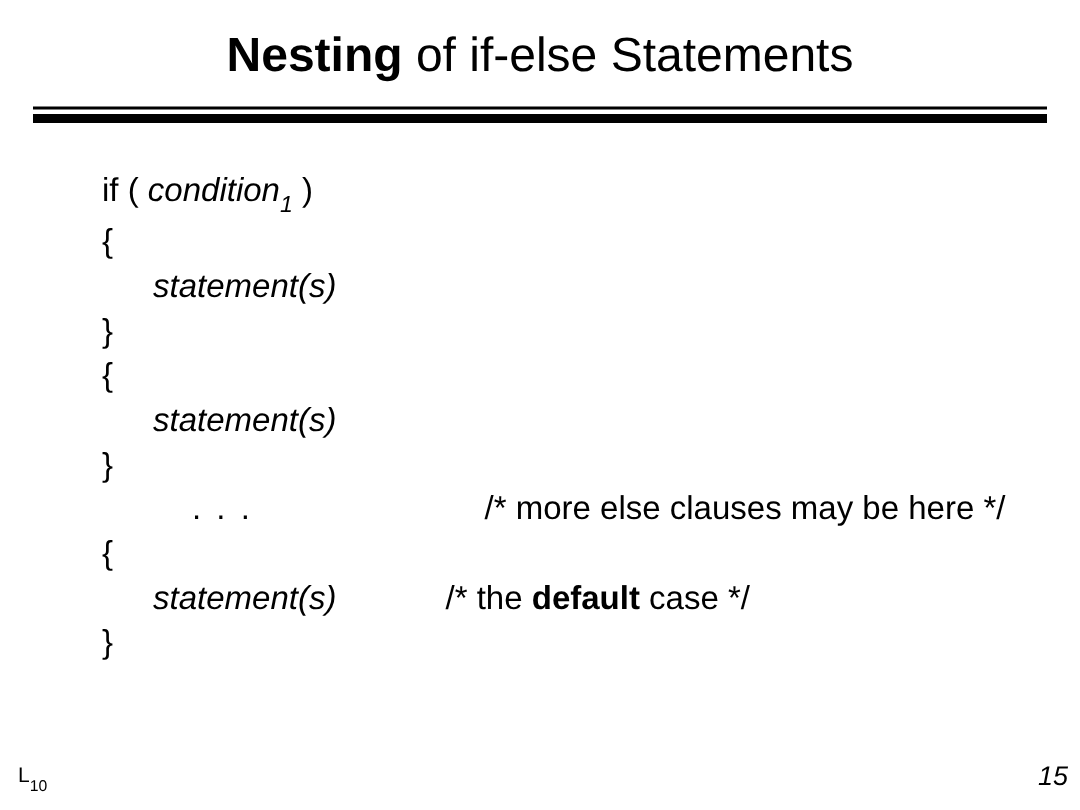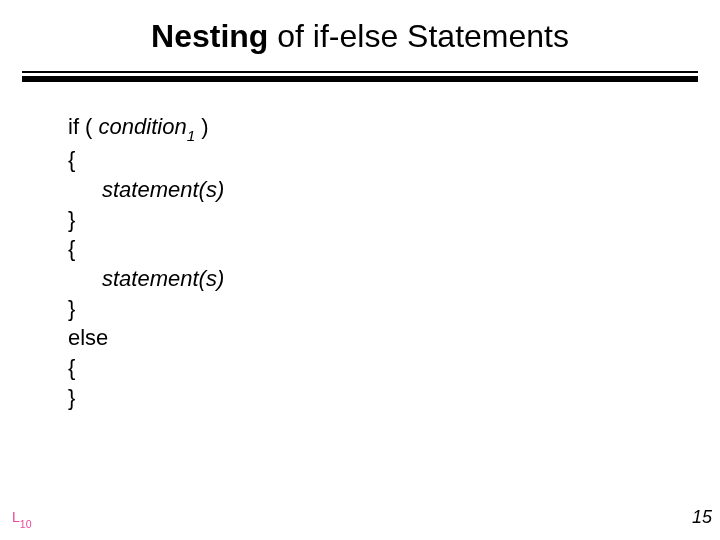--- a/index.html
+++ b/index.html
@@ -68,21 +68,21 @@
   .indent { padding-left: 34px; }
   .dots {
     padding-left: 60px;
     letter-spacing: 2px;
   }
   .footer-left {
     position: absolute;
     left: 12px;
     bottom: 12px;
     font-size: 14px;
-    color: #ec4899;
+    color: #000000;
   }
   .footer-left .fsub {
     font-size: 0.75em;
     vertical-align: sub;
     position: relative;
     top: 2px;
   }
   .footer-right {
     position: absolute;
     right: 8px;
@@ -121,25 +121,30 @@
 
     <div class="row"><span>}</span></div>
 
 
     <div class="row"><span>{</span></div>
 
     <div class="row indent"><span class="italic">statement(s)</span></div>
 
     <div class="row"><span>}</span></div>
 
+    <div class="row">
+      <span class="codecol dots">. . .</span><span class="commentcol">/* more else clauses may be here */</span>
+    </div>
 
-    <div class="row"><span>else</span></div>
 
     <div class="row"><span>{</span></div>
 
+    <div class="row">
+      <span class="codecol indent italic">statement(s)</span><span class="commentcol"><span>/* the </span><span class="bold">default</span><span> case */</span></span>
+    </div>
 
     <div class="row"><span>}</span></div>
 
   </div>
 
   <div class="footer-left">
     <span>L</span><span class="fsub">10</span>
   </div>
   <div class="footer-right">15</div>
 

